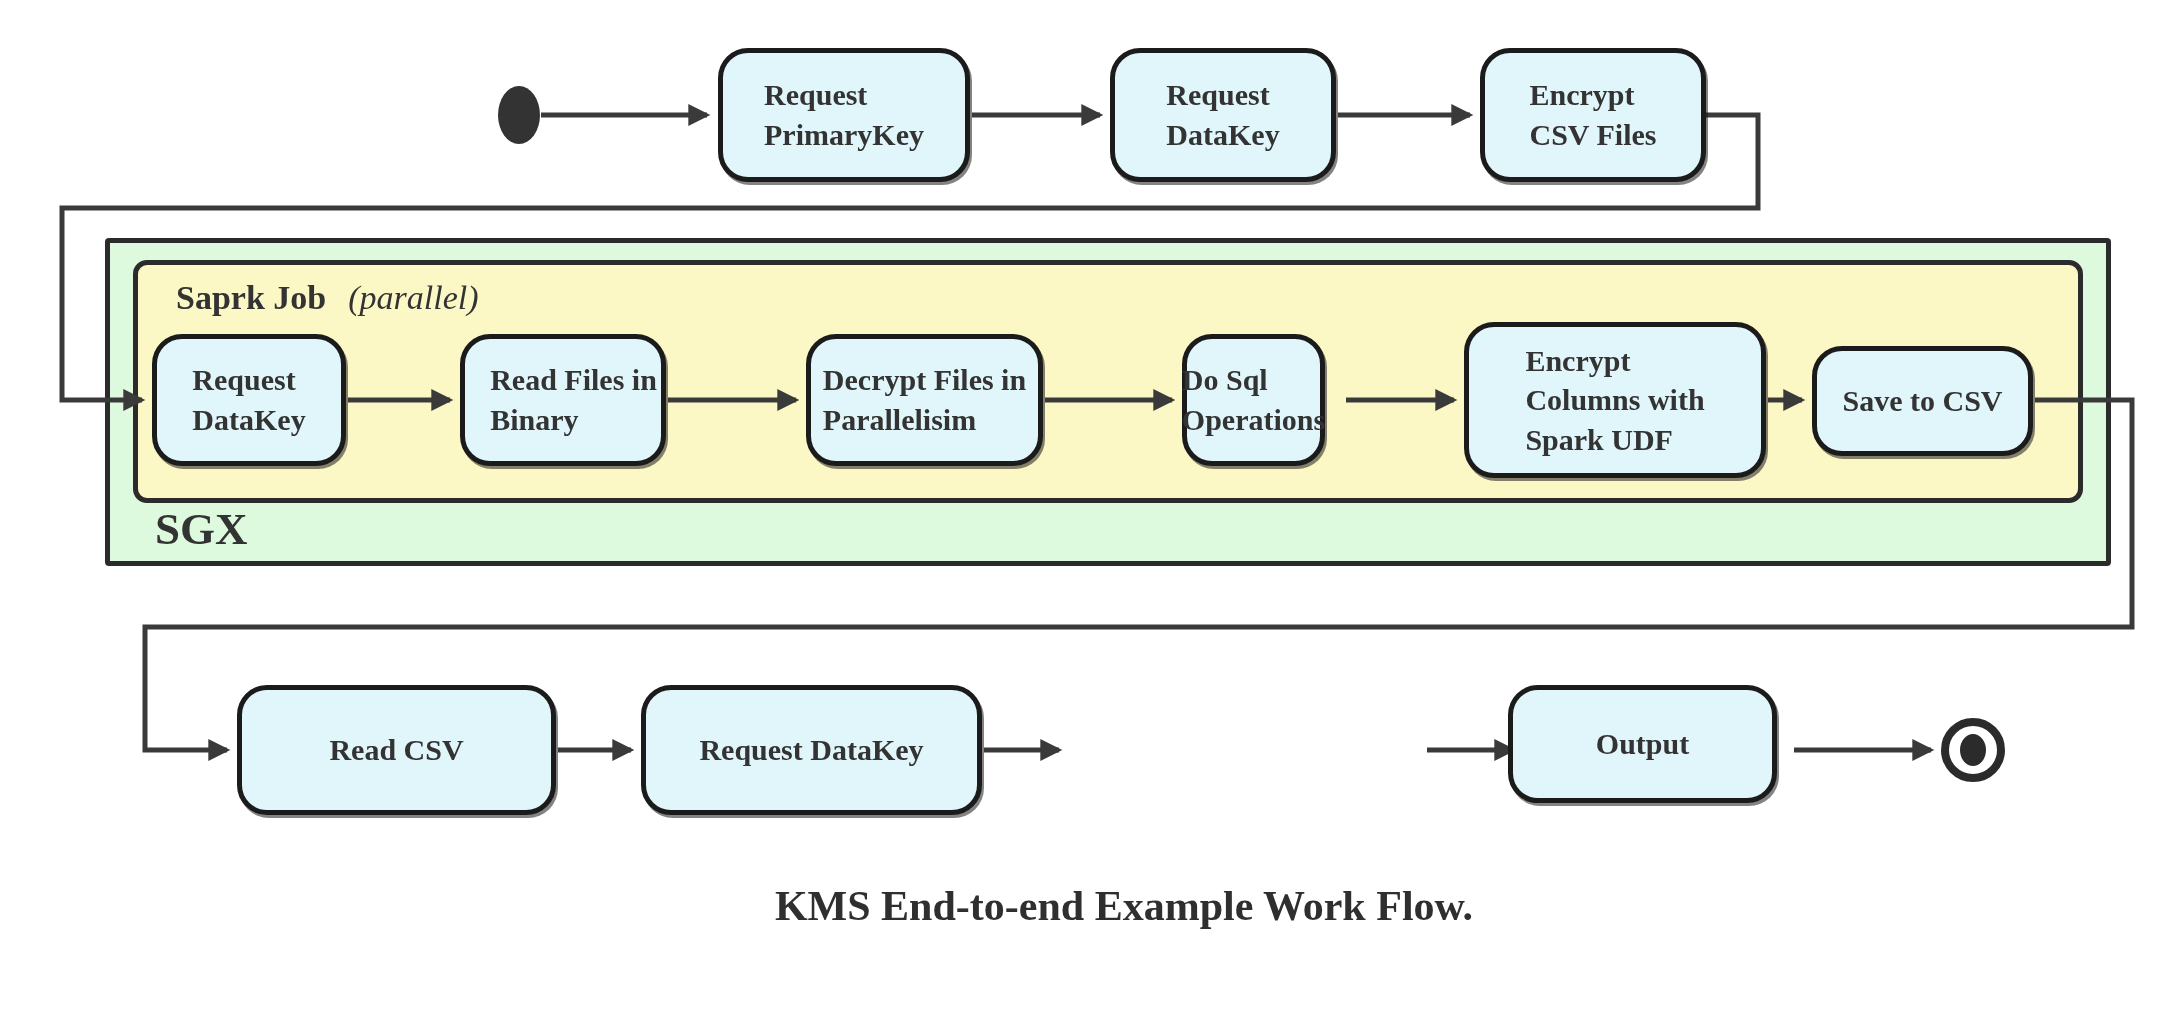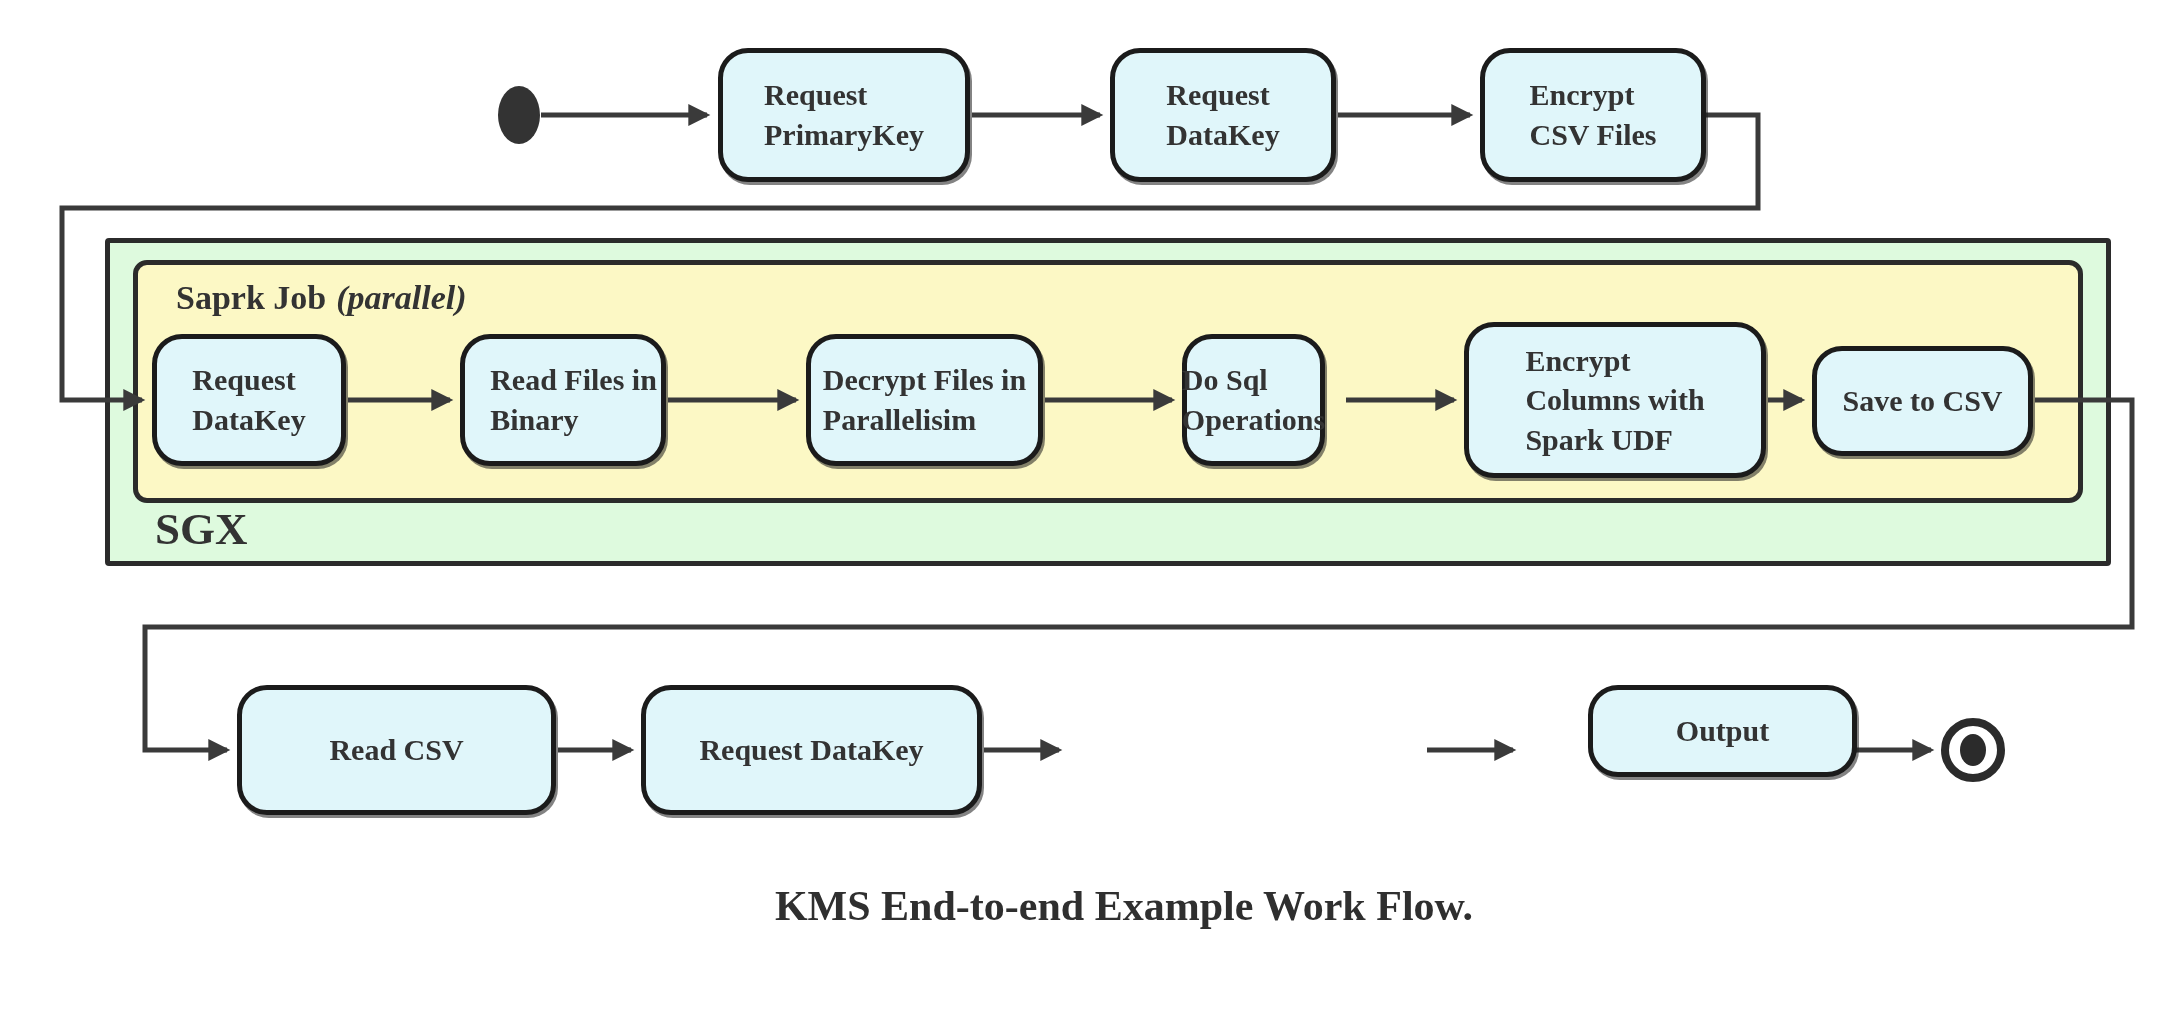--- a/index.html
+++ b/index.html
@@ -33,21 +33,21 @@
   }
   .sgx-label {
     position: absolute; left: 45px; bottom: 6px;
     font-weight: bold; font-size: 45px; color: var(--text-color);
   }
   .spark-label {
     position: absolute; left: 38px; top: 14px;
     font-size: 34px; color: var(--text-color);
   }
   .spark-label .bold { font-weight: bold; }
-  .spark-label .italic { font-style: italic; font-weight: bold; margin-left: 10px; }
+  .spark-label .italic { font-style: italic; font-weight: normal; margin-left: 22px; }
 
   
   svg.edges { position: absolute; left: 0; top: 0; width: 2179px; height: 1036px; pointer-events: none; }
   svg.edges polyline, svg.edges line {
     fill: none; stroke: var(--edge-color); stroke-width: 5px;
   }
   #arrowhead path { fill: var(--edge-color); }
 
   
   .node {
@@ -137,21 +137,21 @@
 Parallelisim</div>
   <div class="node" style="left:1182px; top:334px; width:143px; height:132px;">Do Sql
 Operations</div>
   <div class="node" style="left:1464px; top:322px; width:302px; height:156px;">Encrypt
 Columns with
 Spark UDF</div>
   <div class="node" style="left:237px; top:685px; width:319px; height:130px;">Read CSV</div>
 
   <div class="node" style="left:1812px; top:346px; width:221px; height:110px;">Save to CSV</div>
   <div class="node" style="left:641px; top:685px; width:341px; height:130px;">Request DataKey</div>
-  <div class="node" style="left:1588px; top:685px; width:269px; height:92px;">Output</div>
+  <div class="node" style="left:1508px; top:685px; width:269px; height:118px;">Output</div>
 
   <div class="end-state">
     <div class="inner"></div>
   </div>
 
   <div class="caption">KMS End-to-end Example Work Flow.</div>
 
 </div>
 
 </body></html>

